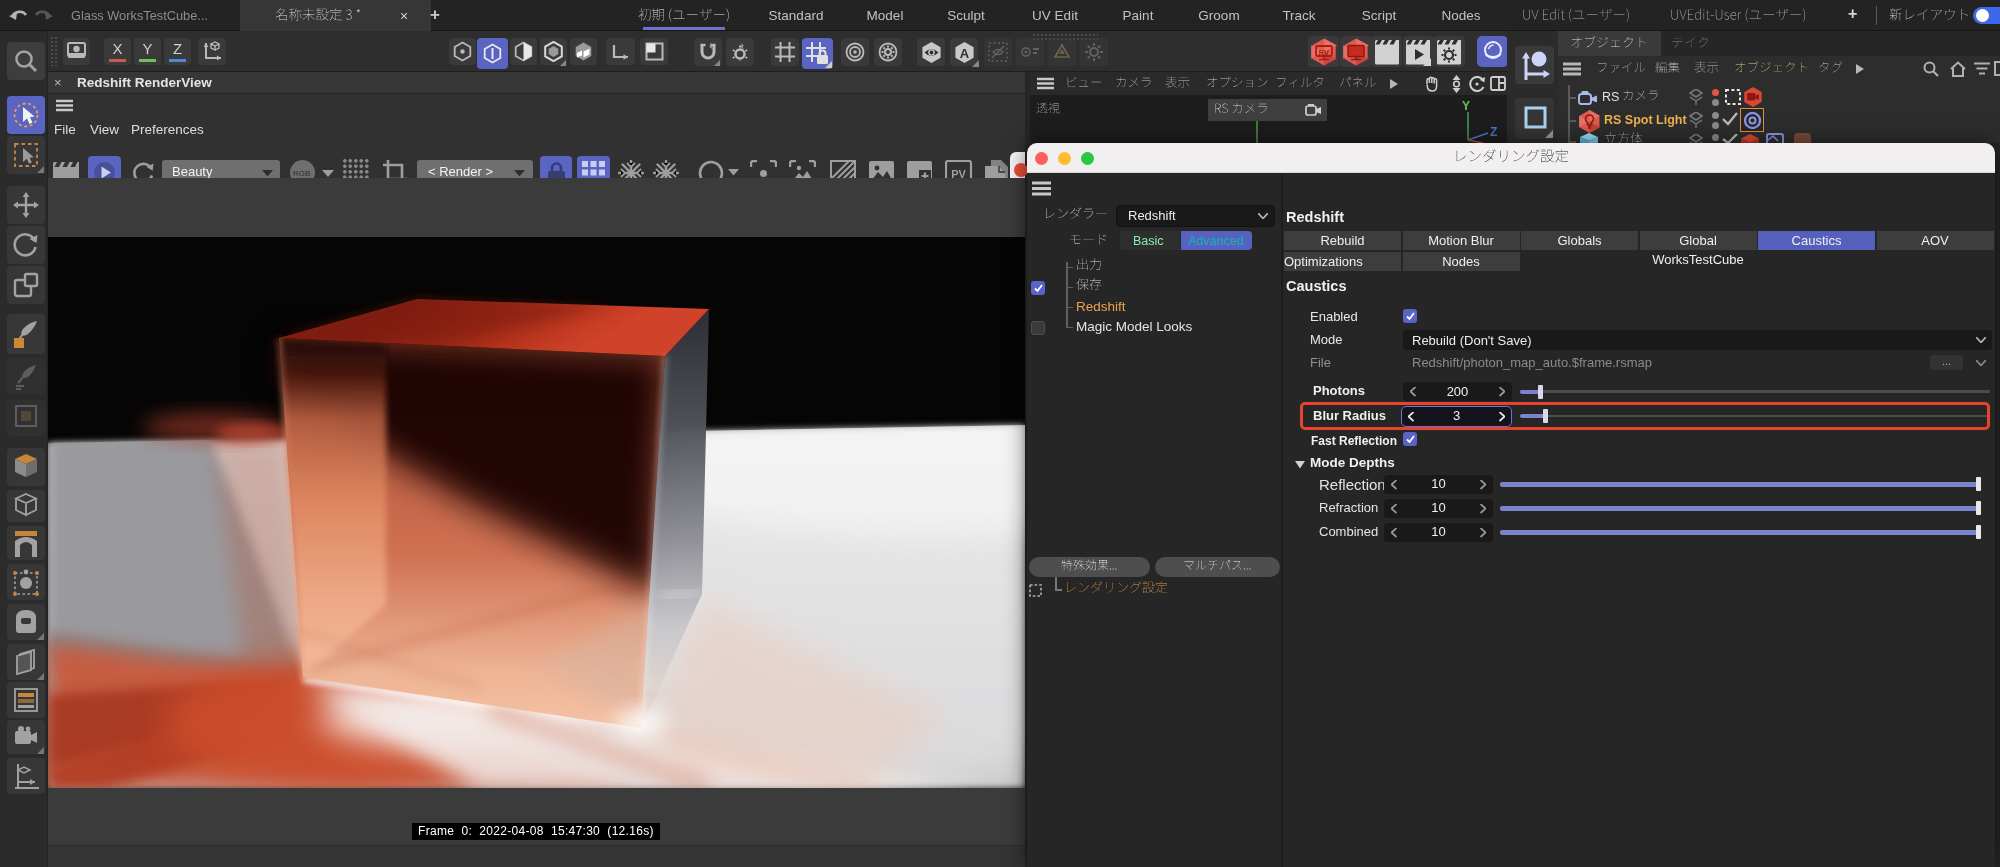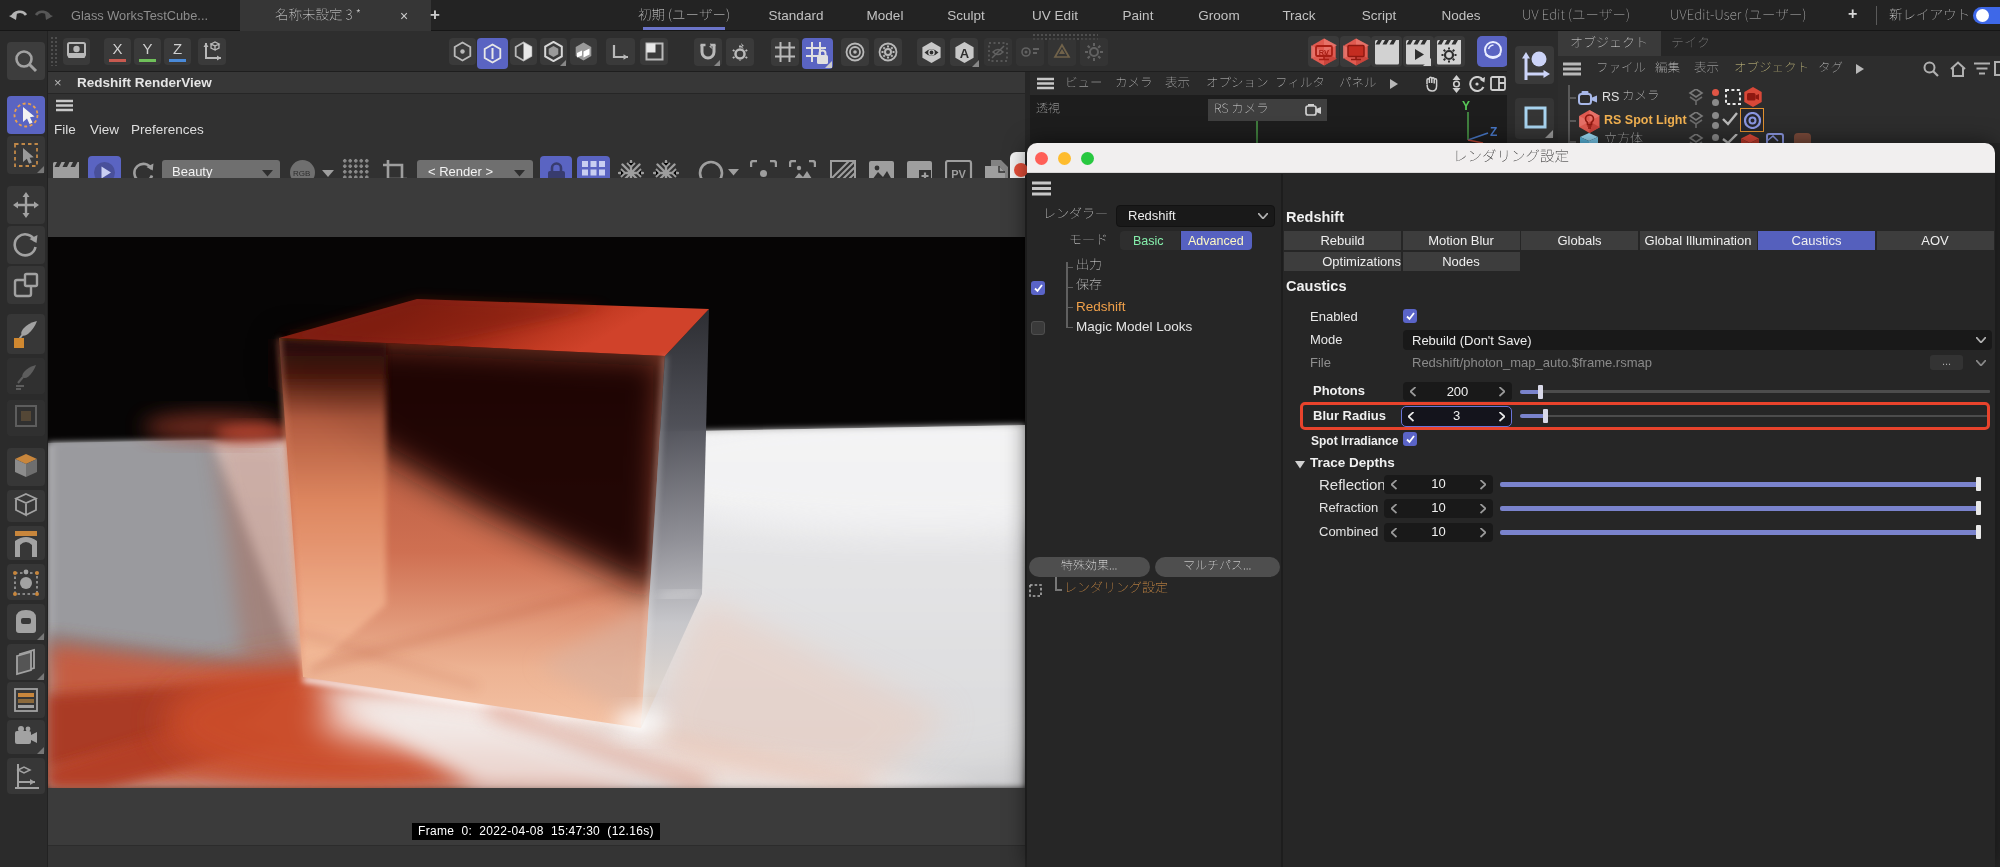--- a/index.html
+++ b/index.html
@@ -804,21 +804,21 @@
 <div class="txt" style="left:1128px;top:208px;font-size:13px;color:#ededed">Redshift</div>
 <svg class="ab" style="left:1258px;top:213px" width="10" height="6">
     <path d="M0 0 L5 5.5 L10 0" fill="none" stroke="#b0b0b0" stroke-width="1.8"></path>
   </svg>
 <svg style="position:absolute;left:1069.0px;top:234px;overflow:visible" width="41" height="18">
     <path transform="translate(0,10.1)" d="M2.5 -8.9Q2.7 -8.9 3.0 -8.9Q3.2 -8.9 3.6 -8.9Q3.7 -8.9 4.2 -8.9Q4.7 -8.9 5.3 -8.9Q5.9 -8.9 6.6 -8.9Q7.3 -8.9 7.9 -8.9Q8.5 -8.9 9.0 -8.9Q9.5 -8.9 9.7 -8.9Q10.0 -8.9 10.2 -8.9Q10.4 -8.9 10.6 -8.9V-8.4Q10.4 -8.5 10.2 -8.5Q10.0 -8.5 9.7 -8.5Q9.5 -8.5 9.0 -8.5Q8.5 -8.5 7.9 -8.5Q7.3 -8.5 6.6 -8.5Q5.9 -8.5 5.3 -8.5Q4.7 -8.5 4.2 -8.5Q3.7 -8.5 3.6 -8.5Q3.2 -8.5 3.0 -8.5Q2.7 -8.5 2.5 -8.4ZM6.0 -5.1Q6.0 -4.6 6.0 -4.1Q6.0 -3.5 6.0 -3.0Q6.0 -2.5 6.0 -2.2Q6.0 -1.8 6.0 -1.6Q6.0 -1.1 6.4 -0.8Q6.8 -0.5 7.8 -0.5Q8.8 -0.5 9.6 -0.5Q10.4 -0.5 11.3 -0.6L11.2 -0.2Q10.7 -0.2 10.1 -0.1Q9.6 -0.1 9.0 -0.1Q8.4 -0.1 7.8 -0.1Q7.0 -0.1 6.5 -0.2Q6.0 -0.4 5.8 -0.7Q5.6 -1.0 5.6 -1.4Q5.6 -1.8 5.6 -2.3Q5.6 -2.7 5.6 -3.2Q5.6 -3.7 5.6 -4.2Q5.6 -4.7 5.6 -5.1Q5.6 -5.3 5.6 -5.7Q5.6 -6.0 5.6 -6.5Q5.6 -6.9 5.6 -7.3Q5.6 -7.8 5.6 -8.1Q5.6 -8.5 5.6 -8.7L6.0 -8.7Q6.0 -8.5 6.0 -8.1Q6.0 -7.8 6.0 -7.3Q6.0 -6.9 6.0 -6.5Q6.0 -6.0 6.0 -5.7Q6.0 -5.3 6.0 -5.1ZM1.6 -5.3Q1.9 -5.2 2.2 -5.2Q2.4 -5.2 2.7 -5.2Q2.8 -5.2 3.3 -5.2Q3.7 -5.2 4.4 -5.2Q5.1 -5.2 5.9 -5.2Q6.7 -5.2 7.5 -5.2Q8.3 -5.2 9.0 -5.2Q9.7 -5.2 10.2 -5.2Q10.6 -5.2 10.8 -5.2Q10.9 -5.2 11.1 -5.2Q11.3 -5.2 11.4 -5.2Q11.6 -5.2 11.7 -5.2V-4.8Q11.5 -4.8 11.3 -4.8Q11.0 -4.8 10.8 -4.8Q10.6 -4.8 10.2 -4.8Q9.7 -4.8 9.0 -4.8Q8.3 -4.8 7.5 -4.8Q6.7 -4.8 5.9 -4.8Q5.1 -4.8 4.4 -4.8Q3.7 -4.8 3.3 -4.8Q2.8 -4.8 2.7 -4.8Q2.4 -4.8 2.2 -4.8Q1.9 -4.8 1.6 -4.8Z M14.5 -5.2Q14.6 -5.2 14.8 -5.2Q15.0 -5.2 15.3 -5.2Q15.6 -5.2 16.0 -5.2Q16.1 -5.2 16.5 -5.2Q16.9 -5.2 17.5 -5.2Q18.1 -5.2 18.8 -5.2Q19.5 -5.2 20.2 -5.2Q20.9 -5.2 21.6 -5.2Q22.2 -5.2 22.6 -5.2Q23.1 -5.2 23.3 -5.2Q23.8 -5.2 24.1 -5.2Q24.4 -5.2 24.5 -5.2V-4.7Q24.4 -4.8 24.0 -4.8Q23.7 -4.8 23.3 -4.8Q23.1 -4.8 22.6 -4.8Q22.2 -4.8 21.6 -4.8Q20.9 -4.8 20.2 -4.8Q19.5 -4.8 18.8 -4.8Q18.1 -4.8 17.5 -4.8Q16.9 -4.8 16.5 -4.8Q16.1 -4.8 16.0 -4.8Q15.5 -4.8 15.1 -4.8Q14.7 -4.8 14.5 -4.7Z M34.2 -9.0Q34.3 -8.8 34.6 -8.5Q34.8 -8.2 35.0 -7.8Q35.2 -7.4 35.4 -7.1L35.0 -6.9Q34.9 -7.2 34.7 -7.5Q34.5 -7.9 34.3 -8.3Q34.0 -8.6 33.9 -8.9ZM35.6 -9.6Q35.8 -9.4 36.0 -9.1Q36.2 -8.8 36.5 -8.4Q36.7 -8.0 36.9 -7.7L36.5 -7.5Q36.4 -7.8 36.2 -8.1Q35.9 -8.5 35.7 -8.9Q35.5 -9.2 35.3 -9.5ZM30.3 -0.9Q30.3 -1.0 30.3 -1.5Q30.3 -2.1 30.3 -2.8Q30.3 -3.6 30.3 -4.5Q30.3 -5.4 30.3 -6.2Q30.3 -7.0 30.3 -7.6Q30.3 -8.3 30.3 -8.5Q30.3 -8.7 30.2 -9.1Q30.2 -9.4 30.2 -9.7H30.7Q30.7 -9.4 30.7 -9.1Q30.6 -8.7 30.6 -8.5Q30.6 -7.9 30.6 -7.1Q30.6 -6.3 30.6 -5.5Q30.6 -4.6 30.6 -3.8Q30.7 -3.1 30.7 -2.4Q30.7 -1.8 30.7 -1.4Q30.7 -1.0 30.7 -0.9Q30.7 -0.7 30.7 -0.4Q30.7 -0.2 30.7 0.0Q30.7 0.2 30.7 0.4H30.2Q30.2 0.1 30.2 -0.2Q30.3 -0.6 30.3 -0.9ZM30.6 -6.2Q31.2 -6.0 31.9 -5.8Q32.7 -5.5 33.5 -5.2Q34.3 -4.9 35.0 -4.6Q35.7 -4.3 36.3 -4.0L36.1 -3.5Q35.6 -3.9 34.8 -4.2Q34.1 -4.5 33.3 -4.8Q32.5 -5.1 31.8 -5.4Q31.1 -5.6 30.6 -5.8Z" fill="#f0f0f0"></path>
   </svg>
 <div class="ab" style="left:1120px;top:231px;width:60px;height:19px;background:#2e2e2e;border-radius:4px 0 0 4px"></div>
 <div class="txt" style="left:1133px;top:233.5px;font-size:12.5px;color:#86efac">Basic</div>
 <div class="ab" style="left:1181px;top:231px;width:71px;height:19px;background:#5661c1;border-radius:0 4px 4px 0"></div>
-<div class="txt" style="left:1188px;top:233.5px;font-size:12.5px;color:#fef9c3">Advanced</div>
+<div class="txt" style="left:1188px;top:233.5px;font-size:12.5px;color:#14b8a6">Advanced</div>
 <div class="ab" style="left:1066px;top:262px;width:1.5px;height:66px;background:#606060"></div>
 <div class="ab" style="left:1066px;top:266.5px;width:7px;height:1.5px;background:#606060"></div>
 <div class="ab" style="left:1066px;top:286.5px;width:7px;height:1.5px;background:#606060"></div>
 <div class="ab" style="left:1066px;top:306.5px;width:7px;height:1.5px;background:#606060"></div>
 <div class="ab" style="left:1066px;top:326.5px;width:7px;height:1.5px;background:#606060"></div>
 <svg style="position:absolute;left:1076px;top:259px;overflow:visible" width="28" height="18">
     <path transform="translate(0,10.1)" d="M1.8 -0.4H11.3V0.0H1.8ZM6.3 -10.8H6.6V-0.2H6.3ZM1.6 -4.3H2.0V0.9H1.6ZM11.1 -4.3H11.5V0.9H11.1ZM2.1 -9.5H2.5V-5.7H10.6V-9.5H10.9V-5.3H2.1Z M14.2 -7.8H24.4V-7.4H14.2ZM24.3 -7.8H24.7Q24.7 -7.8 24.7 -7.8Q24.7 -7.7 24.7 -7.6Q24.6 -7.6 24.6 -7.5Q24.5 -5.5 24.4 -4.0Q24.3 -2.6 24.1 -1.6Q24.0 -0.7 23.8 -0.2Q23.7 0.3 23.5 0.5Q23.3 0.7 23.1 0.8Q22.9 0.9 22.6 0.9Q22.3 0.9 21.7 0.9Q21.1 0.8 20.5 0.8Q20.5 0.7 20.4 0.6Q20.4 0.5 20.4 0.4Q21.1 0.5 21.7 0.5Q22.3 0.5 22.5 0.5Q22.7 0.5 22.9 0.5Q23.0 0.4 23.1 0.3Q23.3 0.1 23.5 -0.4Q23.6 -0.9 23.8 -1.8Q23.9 -2.7 24.0 -4.2Q24.2 -5.6 24.3 -7.7ZM18.7 -10.8H19.1V-8.9Q19.1 -8.0 19.0 -7.1Q18.9 -6.1 18.7 -5.0Q18.4 -4.0 17.9 -3.0Q17.3 -1.9 16.4 -0.9Q15.5 0.1 14.1 0.9Q14.1 0.9 14.0 0.9Q14.0 0.8 13.9 0.8Q13.9 0.7 13.8 0.7Q15.2 -0.2 16.1 -1.2Q17.0 -2.1 17.5 -3.2Q18.0 -4.2 18.3 -5.2Q18.5 -6.2 18.6 -7.1Q18.7 -8.1 18.7 -8.9Z" fill="#f0f0f0"></path>
   </svg>
 <svg style="position:absolute;left:1076px;top:279px;overflow:visible" width="28" height="18">
     <path transform="translate(0,10.1)" d="M8.0 -6.5H8.4V0.9H8.0ZM3.8 -4.3H12.3V-3.9H3.8ZM8.6 -4.2Q9.0 -3.3 9.7 -2.5Q10.3 -1.7 11.1 -1.1Q11.9 -0.4 12.6 -0.0Q12.6 0.0 12.5 0.1Q12.5 0.1 12.4 0.2Q12.4 0.2 12.3 0.3Q11.6 -0.1 10.8 -0.8Q10.1 -1.5 9.4 -2.4Q8.7 -3.2 8.3 -4.0ZM7.7 -4.2 8.0 -4.1Q7.6 -3.2 6.9 -2.4Q6.2 -1.5 5.4 -0.8Q4.6 -0.1 3.8 0.3Q3.8 0.2 3.7 0.2Q3.7 0.1 3.6 0.1Q3.6 0.0 3.5 -0.0Q4.3 -0.4 5.1 -1.1Q5.9 -1.7 6.6 -2.5Q7.3 -3.4 7.7 -4.2ZM5.3 -9.8V-6.7H11.1V-9.8ZM4.9 -10.1H11.5V-6.3H4.9ZM3.9 -10.8 4.3 -10.6Q3.8 -9.6 3.2 -8.5Q2.7 -7.5 2.0 -6.6Q1.3 -5.7 0.6 -5.0Q0.6 -5.0 0.6 -5.1Q0.5 -5.2 0.5 -5.2Q0.4 -5.3 0.4 -5.3Q1.1 -6.0 1.7 -6.9Q2.4 -7.7 2.9 -8.7Q3.5 -9.7 3.9 -10.8ZM2.4 -7.6 2.8 -8.0 2.8 -8.0V0.9H2.4Z M17.2 -3.3H25.4V-3.0H17.2ZM18.4 -6.8H24.1V-6.4H18.4ZM21.2 -4.7H21.5V0.3Q21.5 0.5 21.5 0.7Q21.4 0.8 21.1 0.8Q20.9 0.9 20.4 0.9Q19.8 0.9 18.9 0.9Q18.9 0.8 18.9 0.7Q18.8 0.6 18.7 0.5Q19.3 0.6 19.7 0.6Q20.1 0.6 20.4 0.6Q20.7 0.5 20.9 0.5Q21.0 0.5 21.1 0.5Q21.2 0.4 21.2 0.3ZM24.0 -6.8H24.1L24.2 -6.8L24.4 -6.6Q24.1 -6.2 23.6 -5.8Q23.1 -5.4 22.5 -5.0Q22.0 -4.6 21.5 -4.3Q21.4 -4.4 21.4 -4.5Q21.3 -4.5 21.2 -4.6Q21.7 -4.8 22.3 -5.2Q22.8 -5.6 23.2 -5.9Q23.7 -6.3 24.0 -6.7ZM13.9 -9.1H25.1V-8.7H13.9ZM18.2 -10.8 18.6 -10.7Q18.2 -9.3 17.5 -7.9Q16.9 -6.5 15.9 -5.3Q15.0 -4.1 13.8 -3.2Q13.8 -3.2 13.7 -3.2Q13.7 -3.3 13.7 -3.4Q13.6 -3.4 13.6 -3.4Q14.4 -4.1 15.2 -5.0Q15.9 -5.8 16.5 -6.8Q17.1 -7.7 17.5 -8.7Q17.9 -9.8 18.2 -10.8ZM15.7 -5.6H16.1V0.9H15.7Z" fill="#f0f0f0"></path>
@@ -843,24 +843,24 @@
   </svg>
 <div class="ab" style="left:1055px;top:577px;width:1.5px;height:13px;background:#777"></div>
 <div class="ab" style="left:1055px;top:589px;width:7px;height:1.5px;background:#777"></div>
 <svg style="position:absolute;left:1064px;top:582px;overflow:visible" width="106" height="18">
     <path transform="translate(0,10.1)" d="M3.2 -0.3Q3.3 -0.4 3.3 -0.5Q3.3 -0.6 3.3 -0.7Q3.3 -0.9 3.3 -1.5Q3.3 -2.0 3.3 -2.8Q3.3 -3.6 3.3 -4.5Q3.3 -5.4 3.3 -6.2Q3.3 -7.1 3.3 -7.7Q3.3 -8.3 3.3 -8.6Q3.3 -8.7 3.3 -8.8Q3.3 -9.0 3.3 -9.2Q3.3 -9.4 3.2 -9.5H3.8Q3.8 -9.3 3.7 -9.0Q3.7 -8.7 3.7 -8.6Q3.7 -8.3 3.7 -7.8Q3.7 -7.3 3.7 -6.6Q3.7 -5.9 3.7 -5.1Q3.7 -4.3 3.7 -3.5Q3.7 -2.8 3.7 -2.1Q3.7 -1.5 3.7 -1.1Q3.7 -0.7 3.7 -0.6Q4.8 -0.8 5.9 -1.3Q7.0 -1.7 8.0 -2.3Q9.0 -2.9 9.8 -3.6Q10.7 -4.3 11.3 -5.1L11.5 -4.8Q10.3 -3.2 8.4 -2.1Q6.4 -0.9 3.8 -0.2Q3.8 -0.2 3.7 -0.1Q3.6 -0.1 3.5 -0.1Z M15.8 -9.2Q16.1 -8.9 16.6 -8.6Q17.0 -8.3 17.5 -7.9Q18.0 -7.5 18.4 -7.1Q18.8 -6.8 19.0 -6.6L18.7 -6.3Q18.5 -6.5 18.1 -6.8Q17.7 -7.2 17.3 -7.6Q16.8 -8.0 16.3 -8.3Q15.9 -8.7 15.5 -8.9ZM15.2 -0.4Q16.4 -0.6 17.4 -0.9Q18.4 -1.3 19.2 -1.7Q20.0 -2.1 20.6 -2.5Q21.5 -3.1 22.2 -3.9Q23.0 -4.7 23.6 -5.5Q24.2 -6.3 24.5 -7.0L24.8 -6.6Q24.4 -5.9 23.8 -5.1Q23.2 -4.3 22.5 -3.6Q21.8 -2.8 20.8 -2.2Q20.2 -1.8 19.4 -1.4Q18.6 -0.9 17.7 -0.6Q16.7 -0.2 15.4 0.0Z M35.8 -10.3Q35.9 -10.1 36.1 -9.8Q36.3 -9.4 36.5 -9.1Q36.7 -8.8 36.9 -8.5L36.5 -8.3Q36.3 -8.7 36.0 -9.2Q35.7 -9.8 35.4 -10.1ZM37.1 -10.7Q37.3 -10.5 37.5 -10.2Q37.7 -9.9 37.9 -9.5Q38.1 -9.2 38.2 -9.0L37.8 -8.8Q37.6 -9.2 37.3 -9.7Q37.0 -10.2 36.7 -10.6ZM30.7 -5.5Q31.4 -5.1 32.0 -4.7Q32.7 -4.3 33.3 -3.8Q34.0 -3.4 34.6 -2.9Q35.2 -2.5 35.7 -2.1L35.4 -1.7Q34.9 -2.1 34.3 -2.6Q33.7 -3.1 33.1 -3.5Q32.4 -4.0 31.8 -4.4Q31.1 -4.9 30.4 -5.3ZM36.5 -8.1Q36.4 -8.0 36.4 -7.8Q36.3 -7.7 36.3 -7.6Q36.1 -6.9 35.8 -6.1Q35.5 -5.3 35.0 -4.5Q34.5 -3.7 34.0 -3.0Q33.1 -2.0 31.8 -1.0Q30.5 -0.1 28.7 0.6L28.3 0.3Q29.4 -0.0 30.4 -0.6Q31.3 -1.1 32.2 -1.8Q33.0 -2.5 33.6 -3.2Q34.2 -3.9 34.7 -4.7Q35.1 -5.5 35.5 -6.3Q35.8 -7.1 36.0 -7.8H30.7L31.0 -8.2H35.5Q35.7 -8.2 35.9 -8.2Q36.0 -8.2 36.1 -8.3ZM32.0 -9.8Q31.9 -9.6 31.8 -9.5Q31.7 -9.3 31.7 -9.1Q31.3 -8.5 30.8 -7.6Q30.2 -6.8 29.4 -5.9Q28.6 -5.1 27.4 -4.3L27.1 -4.5Q28.2 -5.2 29.0 -6.1Q29.9 -7.0 30.4 -7.8Q31.0 -8.7 31.3 -9.3Q31.3 -9.4 31.4 -9.6Q31.5 -9.8 31.5 -10.0Z M48.7 -9.6Q48.7 -9.4 48.7 -9.2Q48.7 -8.9 48.7 -8.7Q48.7 -8.5 48.7 -8.2Q48.7 -7.9 48.7 -7.5Q48.7 -7.2 48.7 -7.0Q48.7 -5.8 48.6 -4.9Q48.6 -4.0 48.4 -3.5Q48.3 -2.9 48.1 -2.5Q47.8 -2.0 47.5 -1.6Q47.1 -1.1 46.6 -0.7Q46.0 -0.3 45.5 -0.1Q44.9 0.2 44.5 0.3L44.1 -0.0Q44.9 -0.2 45.8 -0.7Q46.6 -1.1 47.2 -1.8Q47.6 -2.3 47.8 -2.7Q48.0 -3.2 48.1 -3.8Q48.2 -4.4 48.3 -5.2Q48.3 -6.0 48.3 -7.0Q48.3 -7.2 48.3 -7.5Q48.3 -7.9 48.3 -8.2Q48.3 -8.5 48.3 -8.7Q48.3 -8.9 48.3 -9.2Q48.3 -9.4 48.3 -9.6ZM42.7 -9.5Q42.7 -9.4 42.7 -9.1Q42.7 -8.8 42.7 -8.7Q42.7 -8.6 42.7 -8.3Q42.7 -8.0 42.7 -7.6Q42.7 -7.1 42.7 -6.6Q42.7 -6.1 42.7 -5.6Q42.7 -5.1 42.7 -4.8Q42.7 -4.5 42.7 -4.4Q42.7 -4.1 42.7 -3.9Q42.7 -3.7 42.7 -3.5H42.2Q42.2 -3.7 42.2 -3.9Q42.3 -4.1 42.3 -4.4Q42.3 -4.5 42.3 -4.8Q42.3 -5.1 42.3 -5.6Q42.3 -6.1 42.3 -6.6Q42.3 -7.1 42.3 -7.6Q42.3 -8.0 42.3 -8.3Q42.3 -8.6 42.3 -8.7Q42.3 -8.8 42.2 -9.1Q42.2 -9.4 42.2 -9.5Z M54.8 -9.2Q55.1 -8.9 55.6 -8.6Q56.0 -8.3 56.5 -7.9Q57.0 -7.5 57.4 -7.1Q57.8 -6.8 58.0 -6.6L57.7 -6.3Q57.5 -6.5 57.1 -6.8Q56.7 -7.2 56.3 -7.6Q55.8 -8.0 55.3 -8.3Q54.9 -8.7 54.5 -8.9ZM54.2 -0.4Q55.4 -0.6 56.4 -0.9Q57.4 -1.3 58.2 -1.7Q59.0 -2.1 59.6 -2.5Q60.5 -3.1 61.2 -3.9Q62.0 -4.7 62.6 -5.5Q63.2 -6.3 63.5 -7.0L63.8 -6.6Q63.4 -5.9 62.8 -5.1Q62.2 -4.3 61.5 -3.6Q60.8 -2.8 59.8 -2.2Q59.2 -1.8 58.4 -1.4Q57.6 -0.9 56.7 -0.6Q55.7 -0.2 54.4 0.0Z M74.8 -10.2Q74.9 -9.9 75.1 -9.6Q75.3 -9.3 75.5 -9.0Q75.7 -8.7 75.9 -8.4L75.5 -8.2Q75.3 -8.6 75.0 -9.1Q74.7 -9.6 74.4 -10.0ZM76.1 -10.6Q76.3 -10.4 76.5 -10.1Q76.7 -9.7 76.9 -9.4Q77.1 -9.1 77.2 -8.8L76.8 -8.7Q76.6 -9.1 76.3 -9.6Q76.0 -10.1 75.7 -10.4ZM75.3 -7.8Q75.3 -7.7 75.2 -7.6Q75.2 -7.4 75.2 -7.4Q75.0 -6.7 74.6 -5.8Q74.3 -5.0 73.8 -4.3Q73.4 -3.5 72.8 -2.8Q72.0 -1.7 70.7 -0.9Q69.5 0.0 67.7 0.6L67.4 0.3Q68.4 0.0 69.4 -0.5Q70.3 -1.0 71.1 -1.6Q71.9 -2.3 72.5 -3.0Q73.1 -3.7 73.5 -4.5Q74.0 -5.3 74.3 -6.1Q74.6 -6.9 74.8 -7.6H69.5L69.8 -8.0Q69.9 -8.0 70.4 -8.0Q70.9 -8.0 71.5 -8.0Q72.1 -8.0 72.7 -8.0Q73.3 -8.0 73.8 -8.0Q74.2 -8.0 74.4 -8.0Q74.6 -8.0 74.7 -8.0Q74.8 -8.0 74.9 -8.1ZM70.8 -9.7Q70.8 -9.5 70.7 -9.3Q70.6 -9.2 70.5 -9.0Q70.2 -8.3 69.6 -7.5Q69.1 -6.7 68.3 -5.9Q67.5 -5.1 66.4 -4.3L66.0 -4.6Q66.8 -5.1 67.5 -5.7Q68.2 -6.3 68.7 -6.9Q69.2 -7.5 69.6 -8.1Q70.0 -8.7 70.1 -9.2Q70.2 -9.3 70.3 -9.5Q70.3 -9.7 70.4 -9.9Z M84.6 -10.3H85.0V-8.8Q85.0 -8.3 84.9 -7.7Q84.7 -7.1 84.4 -6.6Q84.0 -6.0 83.3 -5.6Q83.3 -5.6 83.2 -5.7Q83.2 -5.7 83.1 -5.8Q83.1 -5.8 83.0 -5.9Q83.7 -6.3 84.0 -6.8Q84.4 -7.3 84.5 -7.8Q84.6 -8.3 84.6 -8.8ZM88.0 -10.3H88.4V-6.9Q88.4 -6.7 88.5 -6.7Q88.5 -6.6 88.8 -6.6Q88.8 -6.6 89.0 -6.6Q89.2 -6.6 89.4 -6.6Q89.6 -6.6 89.7 -6.6Q89.9 -6.6 90.0 -6.7Q90.0 -6.8 90.1 -7.1Q90.1 -7.5 90.1 -8.1Q90.2 -8.1 90.3 -8.0Q90.4 -8.0 90.5 -8.0Q90.5 -7.3 90.4 -6.9Q90.3 -6.5 90.2 -6.4Q90.1 -6.2 89.8 -6.2Q89.7 -6.2 89.5 -6.2Q89.3 -6.2 89.0 -6.2Q88.8 -6.2 88.7 -6.2Q88.5 -6.2 88.3 -6.3Q88.2 -6.3 88.1 -6.5Q88.0 -6.6 88.0 -6.9ZM84.8 -4.7Q85.5 -2.7 86.9 -1.4Q88.4 0.0 90.5 0.6Q90.5 0.6 90.4 0.7Q90.3 0.7 90.3 0.8Q90.3 0.9 90.2 0.9Q88.1 0.3 86.6 -1.1Q85.2 -2.5 84.4 -4.6ZM89.2 -5.1H89.2L89.3 -5.2L89.6 -5.0Q89.2 -3.8 88.6 -2.8Q87.9 -1.8 87.1 -1.1Q86.2 -0.4 85.3 0.1Q84.3 0.6 83.3 0.9Q83.3 0.9 83.2 0.8Q83.2 0.7 83.2 0.7Q83.1 0.6 83.1 0.6Q84.0 0.3 85.0 -0.2Q85.9 -0.6 86.7 -1.3Q87.6 -2.0 88.2 -2.9Q88.8 -3.9 89.2 -5.0ZM83.6 -5.1H89.3V-4.8H83.6ZM84.8 -10.3H88.2V-10.0H84.8ZM79.2 -6.9H82.9V-6.5H79.2ZM79.3 -10.3H82.9V-9.9H79.3ZM79.2 -5.2H82.9V-4.8H79.2ZM78.6 -8.6H83.4V-8.2H78.6ZM79.4 -3.5H82.9V0.1H79.4V-0.3H82.6V-3.1H79.4ZM79.2 -3.5H79.6V0.8H79.2Z M93.6 -6.8H101.6V-6.4H93.6ZM97.5 -3.7H101.9V-3.3H97.5ZM97.3 -6.7H97.7V0.2L97.3 0.1ZM94.2 -4.9 94.6 -4.8Q94.3 -2.9 93.7 -1.4Q93.0 0.0 91.9 1.0Q91.9 0.9 91.9 0.9Q91.8 0.8 91.7 0.8Q91.7 0.7 91.6 0.7Q92.7 -0.2 93.3 -1.6Q94.0 -3.0 94.2 -4.9ZM94.2 -3.2Q94.6 -2.1 95.2 -1.4Q95.8 -0.7 96.6 -0.3Q97.3 0.0 98.3 0.2Q99.3 0.3 100.4 0.3Q100.5 0.3 100.8 0.3Q101.1 0.3 101.5 0.3Q101.8 0.3 102.2 0.3Q102.6 0.3 103.0 0.3Q103.3 0.3 103.4 0.3Q103.3 0.4 103.3 0.4Q103.3 0.5 103.2 0.6Q103.2 0.6 103.2 0.7H102.6H100.4Q99.2 0.7 98.2 0.5Q97.2 0.4 96.3 0.0Q95.5 -0.4 94.9 -1.1Q94.3 -1.8 93.9 -3.0ZM97.3 -10.8H97.7V-9.0H97.3ZM92.2 -9.1H102.8V-6.7H102.4V-8.7H92.6V-6.7H92.2Z" fill="#f0a04a"></path>
   </svg>
 <div class="txt" style="left:1286px;top:209px;font-size:14.5px;font-weight:bold;color:#f0f0f0">Redshift</div>
 <div class="ab" style="left:1284.0px;top:231px;width:117.0px;height:19px;background:#3d3d3d;color:#efefef;font-size:13px;text-align:center;line-height:19px">Rebuild</div>
 <div class="ab" style="left:1402.5px;top:231px;width:117.0px;height:19px;background:#3d3d3d;color:#efefef;font-size:13px;text-align:center;line-height:19px">Motion Blur</div>
 <div class="ab" style="left:1521.0px;top:231px;width:117.0px;height:19px;background:#3d3d3d;color:#efefef;font-size:13px;text-align:center;line-height:19px">Globals</div>
-<div class="ab" style="left:1639.5px;top:231px;width:117.0px;height:19px;background:#3d3d3d;color:#efefef;font-size:13px;text-align:center;line-height:19px">Global Illumination</div>
+<div class="ab" style="left:1639.5px;top:231px;width:117.0px;height:19px;background:#3d3d3d;color:#efefef;font-size:13px;text-align:center;line-height:19px">Global WorksTestCube</div>
 <div class="ab" style="left:1758.0px;top:231px;width:117.0px;height:19px;background:#5560bd;color:#efefef;font-size:13px;text-align:center;line-height:19px">Caustics</div>
 <div class="ab" style="left:1876.5px;top:231px;width:117.0px;height:19px;background:#3d3d3d;color:#efefef;font-size:13px;text-align:center;line-height:19px">AOV</div>
-<div class="ab" style="left:1284.0px;top:251.5px;width:117.0px;height:19px;background:#3d3d3d;color:#efefef;font-size:13px;text-align:right;line-height:19px">Optimizations</div>
+<div class="ab" style="left:1284.0px;top:251.5px;width:117.0px;height:19px;background:#3d3d3d;color:#efefef;font-size:13px;text-align:left;line-height:19px">Optimizations</div>
 <div class="ab" style="left:1402.5px;top:251.5px;width:117.0px;height:19px;background:#3d3d3d;color:#efefef;font-size:13px;text-align:center;line-height:19px">Nodes</div>
 <div class="txt" style="left:1286px;top:278px;font-size:14.5px;font-weight:bold;color:#f0f0f0">Caustics</div>
 <div class="txt" style="left:1310px;top:309px;font-size:13px;color:#e8e8e8">Enabled</div>
 <div class="ab" style="left:1403px;top:309px;width:14px;height:14px;background:#5a64c8;border-radius:3px"></div>
 <svg class="ab" style="left:1405.5px;top:312px" width="9" height="9">
     <path d="M1 4.5 L3.5 7 L8 1" fill="none" stroke="#fff" stroke-width="1.8"></path>
   </svg>
 <div class="txt" style="left:1310px;top:332px;font-size:13px;color:#e8e8e8">Mode</div>
 <div class="ab" style="left:1403px;top:330px;width:589px;height:20px;background:#191919;border-radius:4px"></div>
 <div class="txt" style="left:1412px;top:332.5px;font-size:13px;color:#ededed">Rebuild (Don't Save)</div>
@@ -891,29 +891,29 @@
     <path d="M5.5 0 L0.5 4.5 L5.5 9" fill="none" stroke="#e8e8e8" stroke-width="1.7"></path>
   </svg>
 <svg class="ab" style="left:1499px;top:411.5px" width="6" height="10">
     <path d="M0.5 0 L5.5 4.5 L0.5 9" fill="none" stroke="#e8e8e8" stroke-width="1.7"></path>
   </svg>
 <div class="ab" style="left:1401px;top:408.0px;width:111px;height:16px;color:#f0f0f0;font-size:13px;text-align:center;line-height:16px">3</div>
 <div class="ab" style="left:1520px;top:414.75px;width:470px;height:2.5px;background:#4c4c4c;border-radius:1px"></div>
 <div class="ab" style="left:1520px;top:414px;width:26px;height:4px;background:#7a83cc;border-radius:2px"></div>
 <div class="ab" style="left:1543px;top:409px;width:4.5px;height:14px;background:#d8d8e8;border-radius:1px"></div>
 <div class="ab" style="left:1300px;top:402px;width:690px;height:28px;border:3.5px solid #e8432c;border-radius:5px"></div>
-<div class="txt" style="left:1311px;top:434px;font-size:12px;font-weight:bold;color:#f0f0f0">Spot Irradiance</div>
+<div class="txt" style="left:1311px;top:434px;font-size:12px;font-weight:bold;color:#f0f0f0">Fast Reflection</div>
 <div class="ab" style="left:1403px;top:432px;width:14px;height:14px;background:#5a64c8;border-radius:3px"></div>
 <svg class="ab" style="left:1405.5px;top:435px" width="9" height="9">
     <path d="M1 4.5 L3.5 7 L8 1" fill="none" stroke="#fff" stroke-width="1.8"></path>
   </svg>
 <svg class="ab" style="left:1295px;top:461px" width="10" height="8">
     <path d="M0 0 h10 l-5 7.5 z" fill="#d0d0d0"></path>
   </svg>
-<div class="txt" style="left:1310px;top:455px;font-size:13.5px;font-weight:bold;color:#f0f0f0">Trace Depths</div>
+<div class="txt" style="left:1310px;top:455px;font-size:13.5px;font-weight:bold;color:#f0f0f0">Mode Depths</div>
 <div class="txt" style="left:1319px;top:476px;width:60px;font-size:15px;color:#e4e4e4">Reflection</div>
 <div class="ab" style="left:1384px;top:474.5px;width:109px;height:19px;background:#191919;border-radius:4px"></div>
 <svg class="ab" style="left:1391px;top:479.5px" width="6" height="10">
     <path d="M5.5 0 L0.5 4.5 L5.5 9" fill="none" stroke="#9a9a9a" stroke-width="1.7"></path>
   </svg>
 <svg class="ab" style="left:1480px;top:479.5px" width="6" height="10">
     <path d="M0.5 0 L5.5 4.5 L0.5 9" fill="none" stroke="#9a9a9a" stroke-width="1.7"></path>
   </svg>
 <div class="ab" style="left:1384px;top:476.0px;width:109px;height:16px;color:#f0f0f0;font-size:13px;text-align:center;line-height:16px">10</div>
 <div class="ab" style="left:1500px;top:482px;width:478px;height:4.5px;background:#7a83cc;border-radius:2px"></div>

